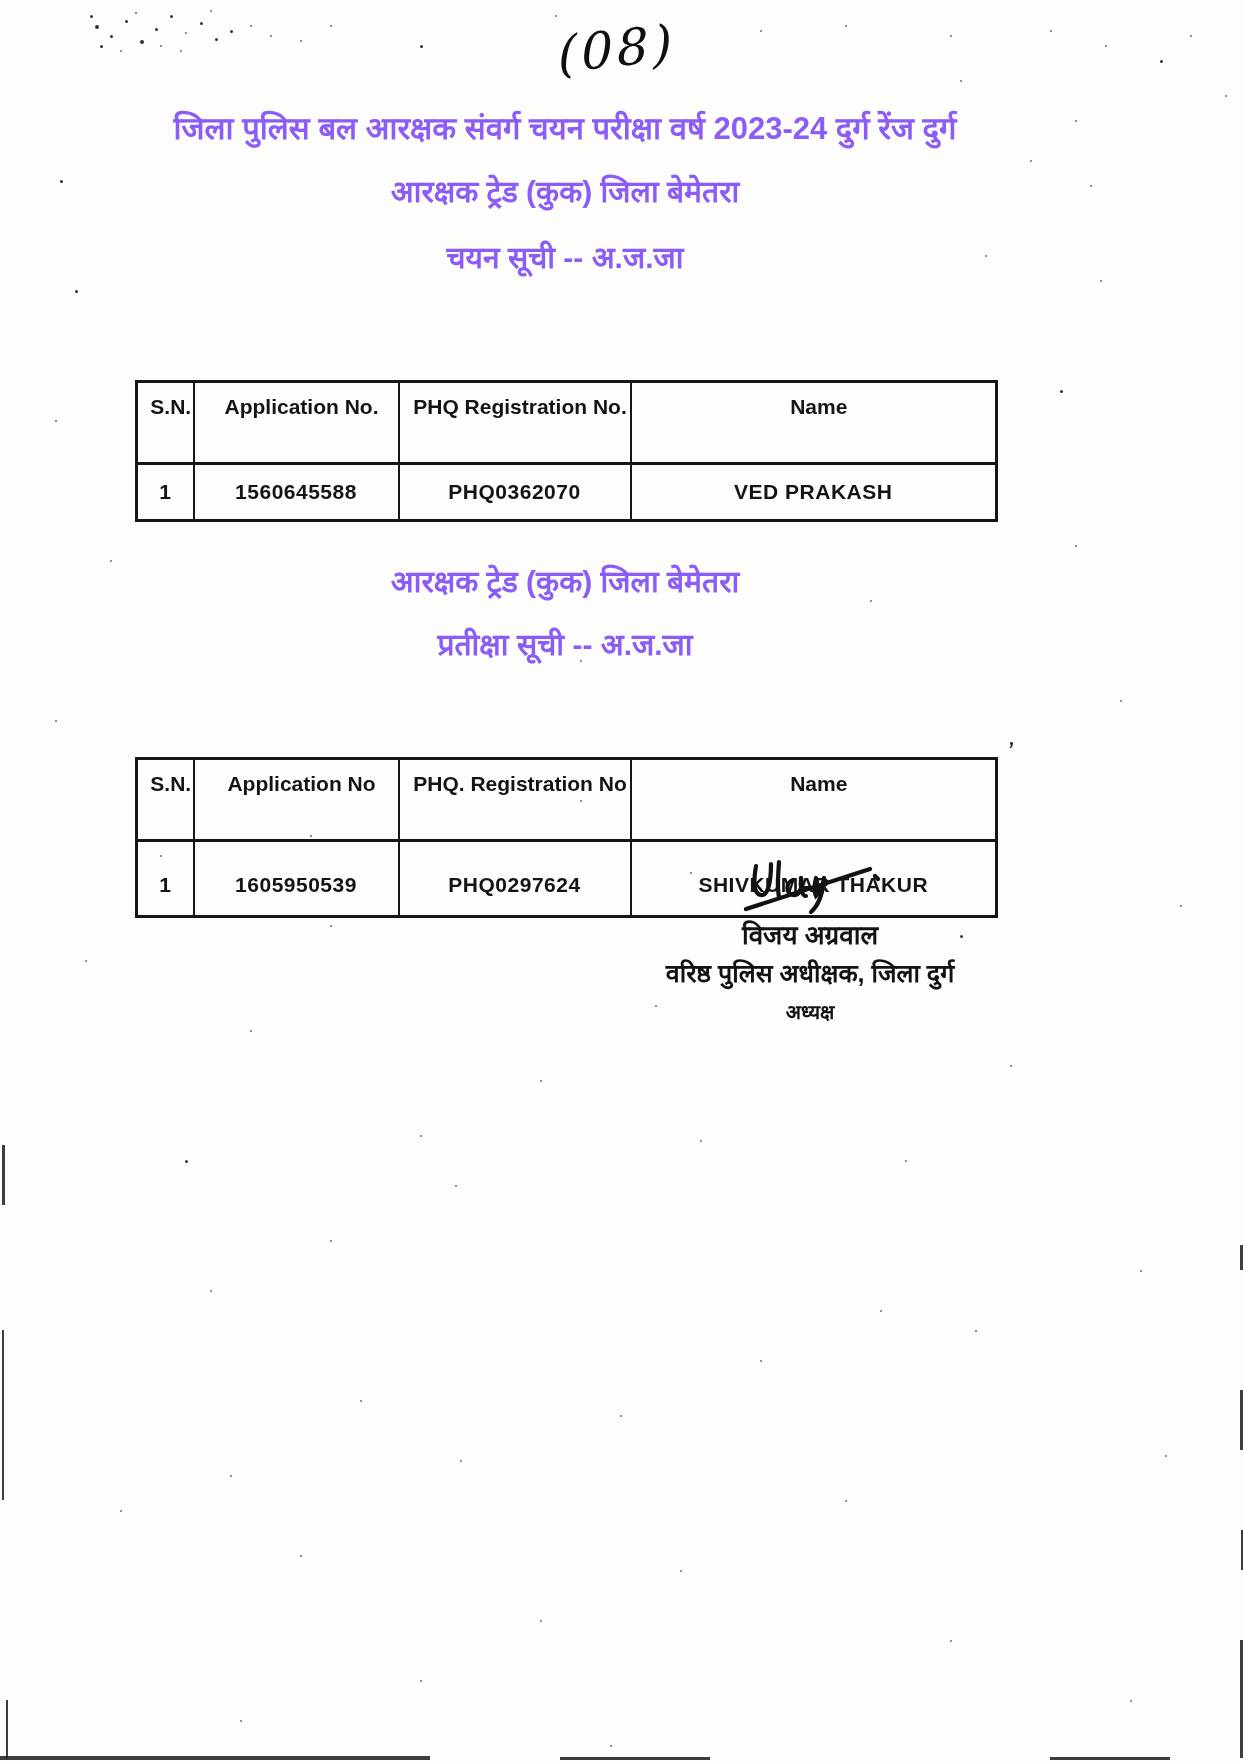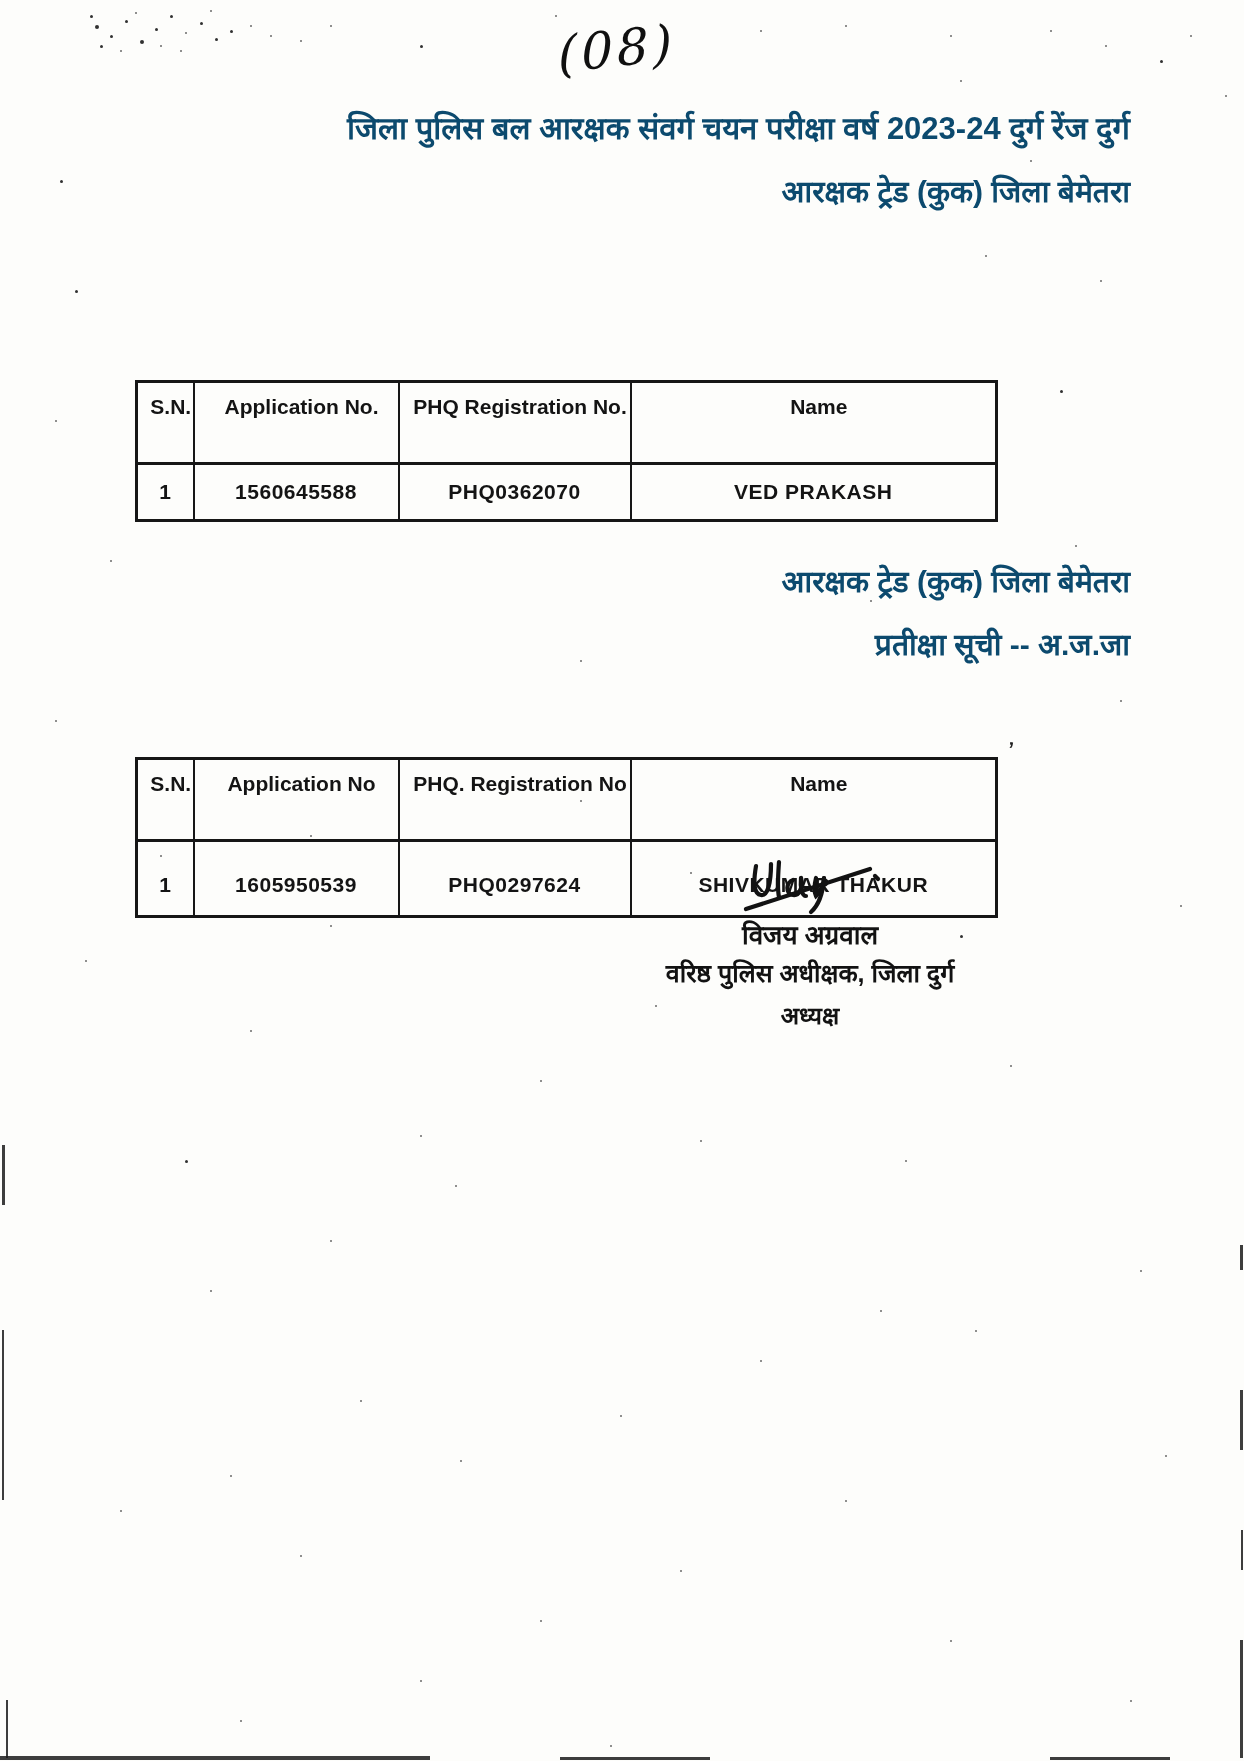--- a/index.html
+++ b/index.html
@@ -17,23 +17,23 @@
     text-align:center;
     font-family:"DejaVu Serif", serif;
     font-style:italic;
     font-size:50px;
     letter-spacing:4px;
     transform:rotate(-6deg) skewX(-4deg);
     color:#101010;
   }
   .center-line {
     position:absolute; left:0; width:1130px;
-    text-align:right;
-    font-weight:bold;
-    color:#0c4a6e;
+    text-align:center;
+    font-weight:bold;
+    color:#8b5cf6;
   }
   .title-1 { top:106px; font-size:31px; }
   .title-2 { top:170px; font-size:30px; }
   .list-heading-1 { top:236px; font-size:30px; }
   .title-3 { top:560px; font-size:30px; }
   .list-heading-2 { top:623px; font-size:30px; }
 
   table.doc-table {
     position:absolute; left:135px; width:860px;
     border-collapse:collapse; table-layout:fixed;
@@ -66,21 +66,21 @@
   }
 
   .sig-line {
     position:absolute; left:580px; width:460px;
     text-align:center;
     font-weight:bold;
     color:#121212;
   }
   .sig-name       { top:916px;  font-size:26px; }
   .sig-designation{ top:955px;  font-size:25px; }
-  .sig-role       { top:998px;  font-size:24px; }
+  .sig-role       { top:998px;  font-size:20px; }
   .sig-committee  { top:1034px; font-size:25px; }
   .sig-year       { top:1072px; font-size:25px; }
 
   .signature-svg { position:absolute; left:738px; top:856px; }
 
   .noise-dot { position:absolute; background:#1b1b1b; border-radius:50%; }
   .noise-line { position:absolute; background:#1b1b1b; }
   .stray-mark {
     position:absolute; left:1008px; top:738px;
     font-size:20px; font-weight:bold; color:#222;
@@ -89,20 +89,21 @@
 </style>
 </head>
 <body>
 
 <div class="page">
 
   <div class="hw-number">(08)</div>
 
   <div class="center-line title-1">जिला पुलिस बल आरक्षक संवर्ग चयन परीक्षा वर्ष 2023-24 दुर्ग रेंज दुर्ग</div>
   <div class="center-line title-2">आरक्षक ट्रेड (कुक) जिला बेमेतरा</div>
+  <div class="center-line list-heading-1">चयन सूची --   अ.ज.जा</div>
 
   <table class="doc-table table-1">
     <colgroup>
       <col style="width:57px">
         <col style="width:205px">
         <col style="width:232px">
         <col style="width:366px">
     </colgroup>
     <thead>
       <tr>

